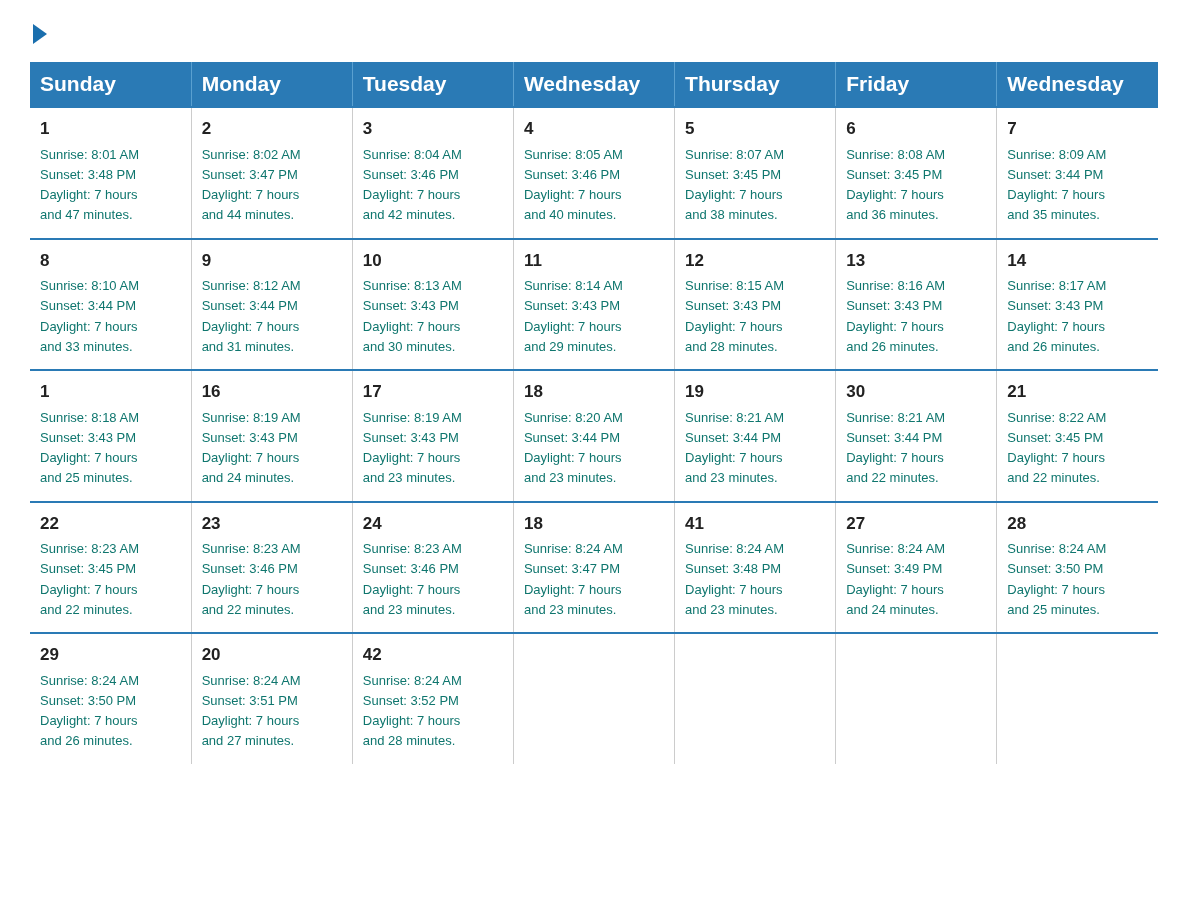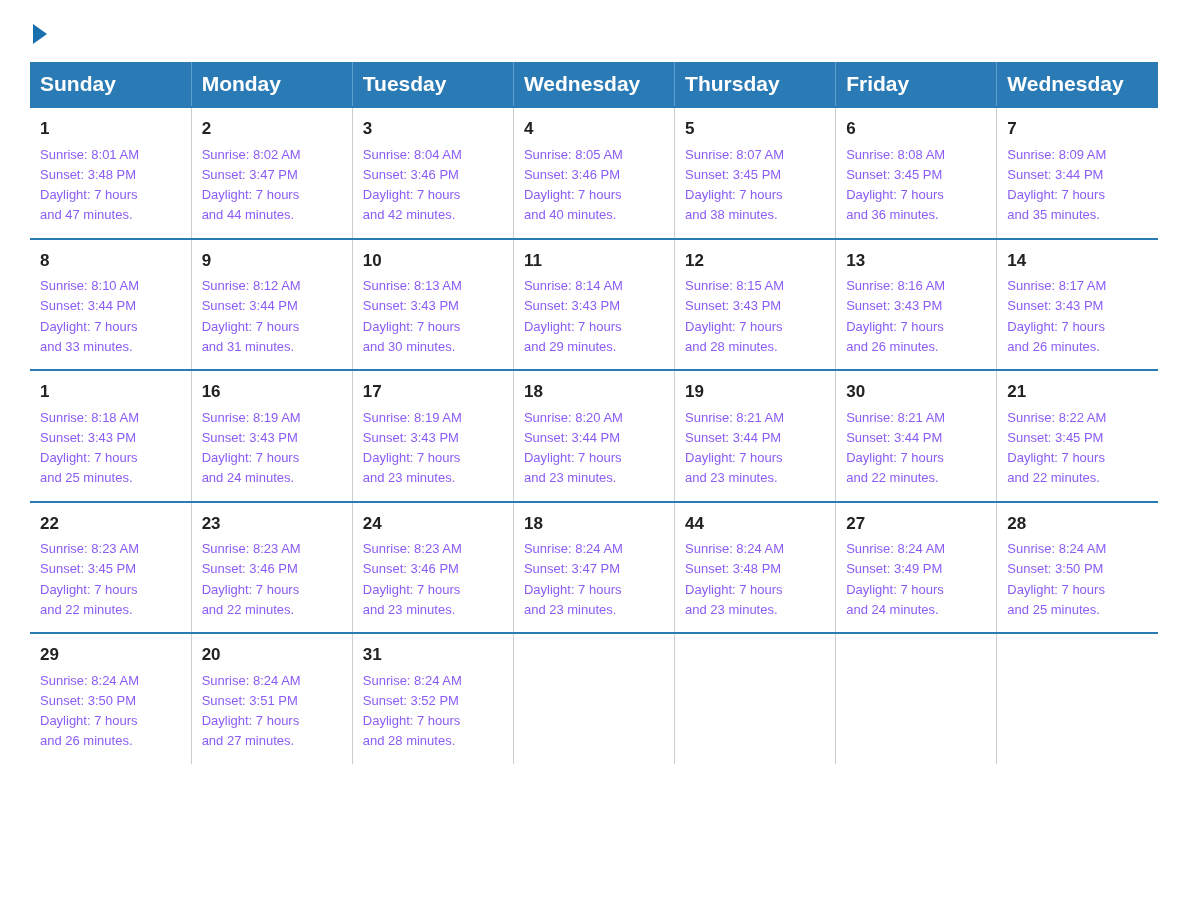--- a/index.html
+++ b/index.html
@@ -89,21 +89,21 @@
       border-right: none;
     }
     .day-number {
       font-size: 17px;
       font-weight: bold;
       display: block;
       margin-bottom: 3px;
     }
     .day-info {
       font-size: 13px;
-      color: #8b5cf6;
+      color: #0f766e;
       line-height: 1.55;
     }
     .empty-cell {
       background: #fff;
     }
   </style>
 </head>
 <body>
 
 <div class="header">
@@ -236,21 +236,21 @@
         </td>
         <td>
           <span class="day-number">24</span>
           <span class="day-info">Sunrise: 8:23 AM<br>Sunset: 3:46 PM<br>Daylight: 7 hours<br>and 23 minutes.</span>
         </td>
         <td>
           <span class="day-number">18</span>
           <span class="day-info">Sunrise: 8:24 AM<br>Sunset: 3:47 PM<br>Daylight: 7 hours<br>and 23 minutes.</span>
         </td>
         <td>
-          <span class="day-number">44</span>
+          <span class="day-number">41</span>
           <span class="day-info">Sunrise: 8:24 AM<br>Sunset: 3:48 PM<br>Daylight: 7 hours<br>and 23 minutes.</span>
         </td>
         <td>
           <span class="day-number">27</span>
           <span class="day-info">Sunrise: 8:24 AM<br>Sunset: 3:49 PM<br>Daylight: 7 hours<br>and 24 minutes.</span>
         </td>
         <td>
           <span class="day-number">28</span>
           <span class="day-info">Sunrise: 8:24 AM<br>Sunset: 3:50 PM<br>Daylight: 7 hours<br>and 25 minutes.</span>
         </td>
@@ -258,21 +258,21 @@
       <tr>
         <td>
           <span class="day-number">29</span>
           <span class="day-info">Sunrise: 8:24 AM<br>Sunset: 3:50 PM<br>Daylight: 7 hours<br>and 26 minutes.</span>
         </td>
         <td>
           <span class="day-number">20</span>
           <span class="day-info">Sunrise: 8:24 AM<br>Sunset: 3:51 PM<br>Daylight: 7 hours<br>and 27 minutes.</span>
         </td>
         <td>
-          <span class="day-number">31</span>
+          <span class="day-number">42</span>
           <span class="day-info">Sunrise: 8:24 AM<br>Sunset: 3:52 PM<br>Daylight: 7 hours<br>and 28 minutes.</span>
         </td>
         <td class="empty-cell"></td>
         <td class="empty-cell"></td>
         <td class="empty-cell"></td>
         <td class="empty-cell"></td>
       </tr>
     </tbody>
 </table>
 

